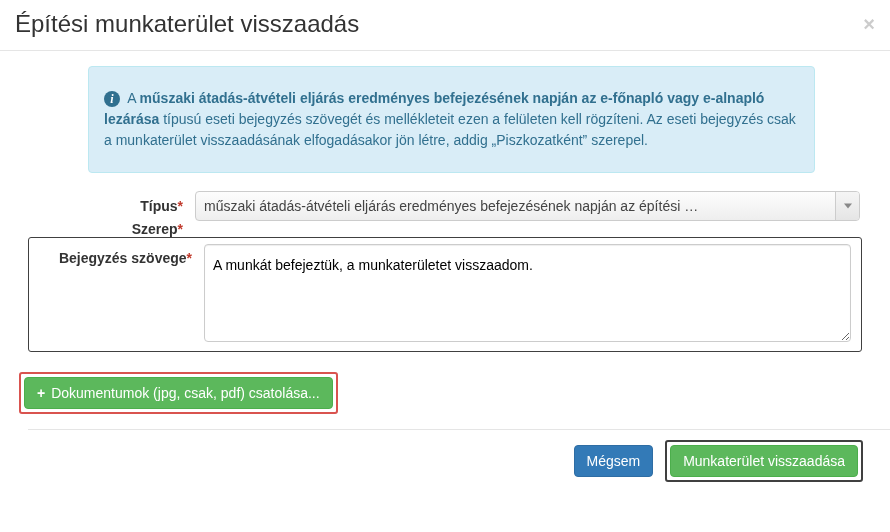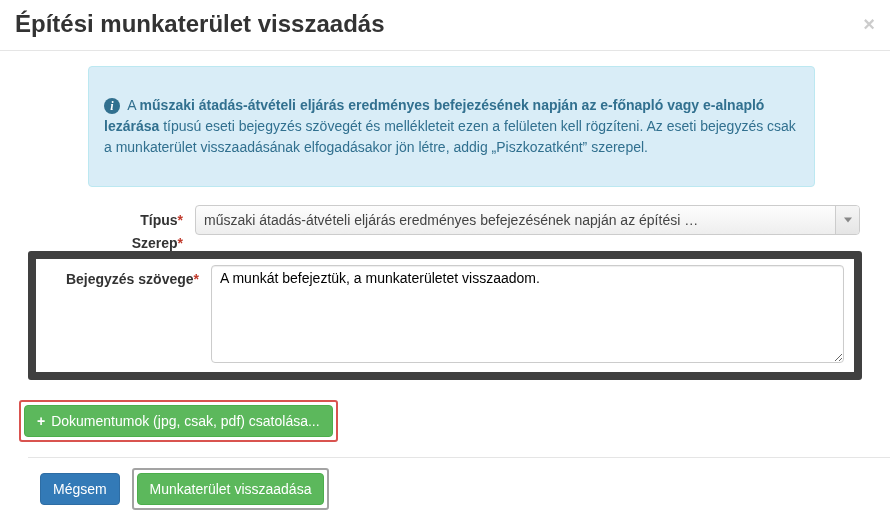--- a/index.html
+++ b/index.html
@@ -10,42 +10,42 @@
       background: #fff;
       width: 890px;
     }
     .modal-header {
       padding: 10px 15px 12px 15px;
       border-bottom: 1px solid #e5e5e5;
       position: relative;
     }
     .modal-title {
       font-size: 24px;
-      font-weight: bold;
+      font-weight: normal;
       color: #333;
     }
     .close-x {
       position: absolute;
       right: 15px;
       top: 14px;
       color: #ccc;
       font-size: 20px;
       font-weight: bold;
       cursor: pointer;
       line-height: 1;
     }
     .modal-body {
       padding: 15px 20px 5px 20px;
     }
     .info-box {
       margin: 0 55px 18px 68px;
       background: #d9edf7;
       border: 1px solid #bce8f1;
       color: #31708f;
-      padding: 28px 15px;
+      padding: 21px 15px;
       border-radius: 4px;
       line-height: 1.5;
     }
     .info-icon {
       display: inline-block;
       width: 16px;
       height: 16px;
       border-radius: 50%;
       background: #31708f;
       color: #fff;
@@ -58,21 +58,21 @@
       vertical-align: middle;
       margin-right: 4px;
     }
     .info-bold { font-weight: bold; }
     .form-row {
       display: flex;
       align-items: center;
       padding: 0 10px 0 10px;
     }
     .form-row.outlined {
-      border: 8px solid #404040;
+      border: 1px solid #404040;
       border-radius: 3px;
       padding: 6px 10px;
       margin-left: 8px;
       margin-right: 8px;
     }
     .label-col {
       width: 165px;
       text-align: right;
       padding-right: 12px;
       font-weight: bold;
@@ -107,21 +107,21 @@
       display: flex;
       align-items: center;
       justify-content: center;
     }
     .select-arrow svg { width: 8px; height: 6px; fill: #888; }
     textarea {
       width: 100%;
       height: 98px;
       border: 1px solid #ccc;
       border-radius: 4px;
-      padding: 4px 8px;
+      padding: 12px 8px;
       font-family: inherit;
       font-size: 14px;
       box-shadow: inset 0 1px 1px rgba(0,0,0,0.07);
       resize: both;
     }
     .textarea-row {
       align-items: flex-start;
     }
     .textarea-row .label-col {
       padding-top: 6px;
@@ -155,26 +155,26 @@
       background: #337ab7;
       border-color: #2e6da4;
     }
     .btn-teal {
       background: #5cb85c;
       border-color: #4cae4c;
     }
     .modal-footer {
       border-top: 1px solid #e5e5e5;
       padding: 10px 27px 8px 12px;
-      text-align: left;
+      text-align: right;
       margin-left: 28px;
     }
     .footer-highlight {
       display: inline-block;
-      border: 2px solid #a3a3a3;
+      border: 2px solid #404040;
       border-radius: 3px;
       padding: 3px;
       margin-left: 8px;
     }
   </style>
 </head>
 <body>
 
 <div class="modal-header">
   <h3 class="modal-title">Építési munkaterület visszaadás</h3>

